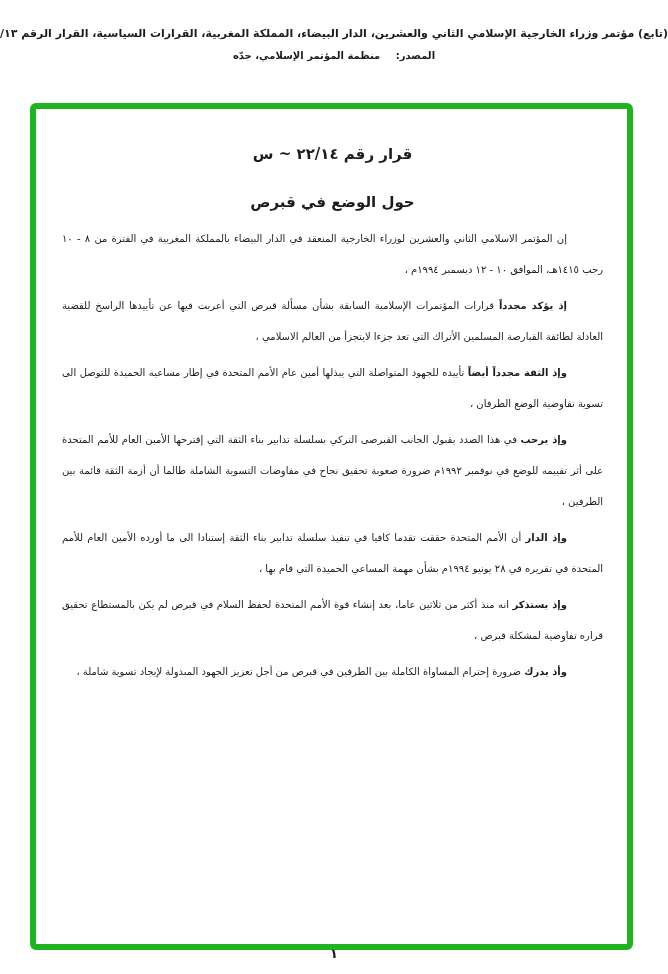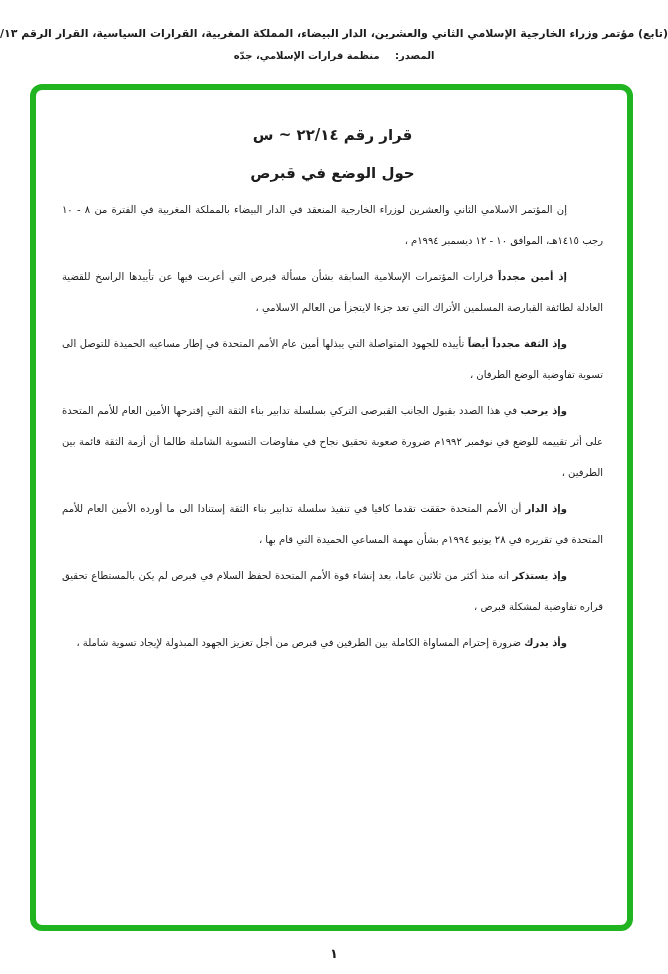--- a/index.html
+++ b/index.html
@@ -35,37 +35,37 @@
     margin-top: 10px;
     font-size: 10px;
     font-weight: bold;
   }
   .doc-header .src-label { margin-inline-end: 12px; }
 
   
   .green-box {
     position: absolute;
     left: 30px;
-    top: 84px;
+    top: 103px;
     width: 603px;
     height: 847px;
     box-sizing: border-box;
     border: 6px solid var(--green, #21b421);
-    border-radius: 12px;
+    border-radius: 6px;
     overflow: hidden;
     padding: 36px 24px 0 26px;
     direction: rtl;
   }
   .res-title {
     text-align: center;
     font-weight: bold;
     font-size: 15px;
   }
   .res-title .t1 { display: block; }
-  .res-title .t2 { display: block; margin-top: 20px; }
+  .res-title .t2 { display: block; margin-top: 30px; }
 
   .res-body {
     margin-top: 12px;
     font-size: 10px;
     line-height: 31px;
     text-align: justify;
   }
   .para {
     margin: 0 0 5px 0;
     text-indent: 36px;
@@ -86,38 +86,38 @@
 </style>
 </head>
 <body>
 
 <div class="page">
 
   <div class="doc-header">
     <div class="line1">(تابع) مؤتمر وزراء الخارجية الإسلامي الثاني والعشرين، الدار البيضاء، المملكة المغربية، القرارات السياسية، القرار الرقم ٢٢/١٣-س</div>
     <div class="line2">
       <span class="src-label">المصدر:</span>
-      <span>منظمة قرارات الإسلامي، جدّه</span>
+      <span>منظمة المؤتمر الإسلامي، جدّه</span>
     </div>
   </div>
 
   <div class="green-box">
 
     <div class="res-title">
       <span class="t1">قرار رقم ٢٢/١٤ ~ س</span>
       <span class="t2">حول الوضع في قبرص</span>
     </div>
 
     <div class="res-body">
       <p class="para">
         <span class="lead"></span>
         <span>إن المؤتمر الاسلامي الثاني والعشرين لوزراء الخارجية المنعقد في الدار البيضاء بالمملكة المغربية في الفترة من ٨ - ١٠ رجب ١٤١٥هـ، الموافق ١٠ - ١٢ ديسمبر ١٩٩٤م ،</span>
       </p>
       <p class="para">
-        <span class="lead">إذ أمين مجدداً</span>
+        <span class="lead">إذ يؤكد مجدداً</span>
         <span>قرارات المؤتمرات الإسلامية السابقة بشأن مسألة قبرص التي أعربت فيها عن تأييدها الراسخ للقضية العادلة لطائفة القبارصة المسلمين الأتراك التي تعد جزءا لايتجزأ من العالم الاسلامي ،</span>
       </p>
       <p class="para">
         <span class="lead">وإذ الثقة مجدداً أيضاً</span>
         <span>تأييده للجهود المتواصلة التي يبذلها أمين عام الأمم المتحدة في إطار مساعيه الحميدة للتوصل الى تسوية تفاوضية الوضع الطرفان ،</span>
       </p>
       <p class="para">
         <span class="lead">وإذ يرحب</span>
         <span>في هذا الصدد بقبول الجانب القبرصى التركي بسلسلة تدابير بناء الثقة التي إقترحها الأمين العام للأمم المتحدة على أثر تقييمه للوضع في نوفمبر ١٩٩٢م ضرورة صعوبة تحقيق نجاح في مفاوضات التسوية الشاملة طالما أن أزمة الثقة قائمة بين الطرفين ،</span>
       </p>

